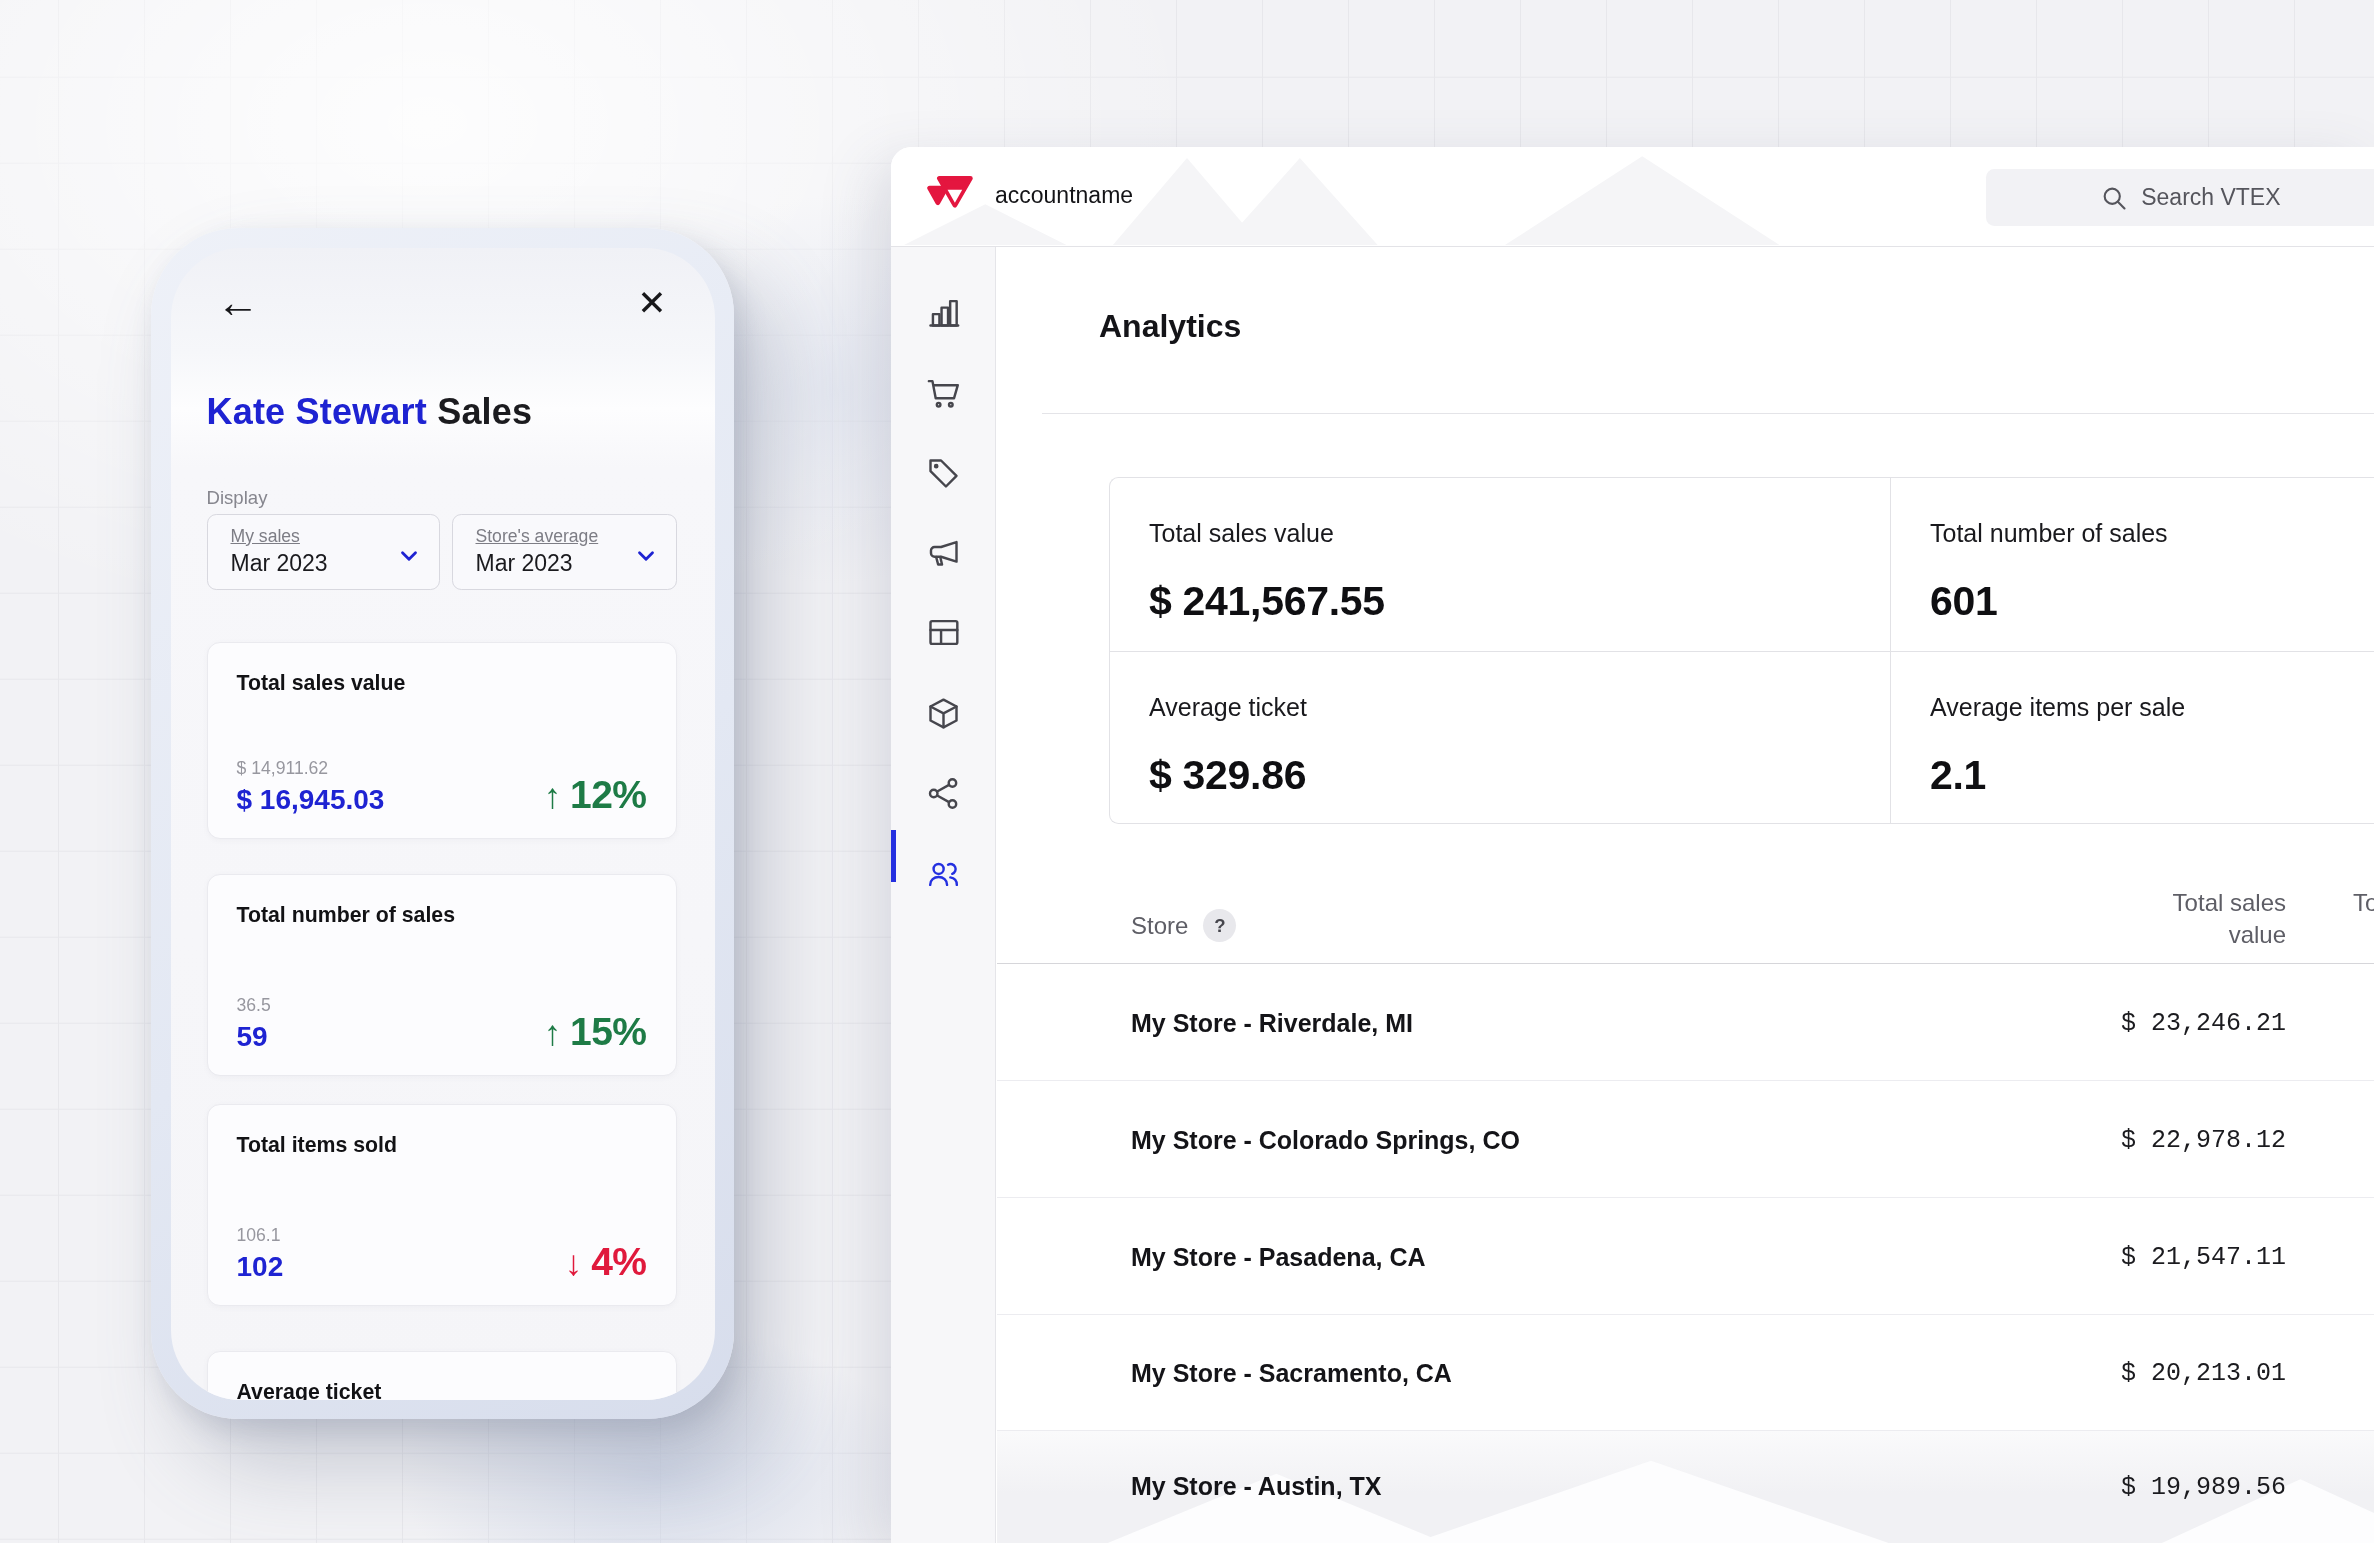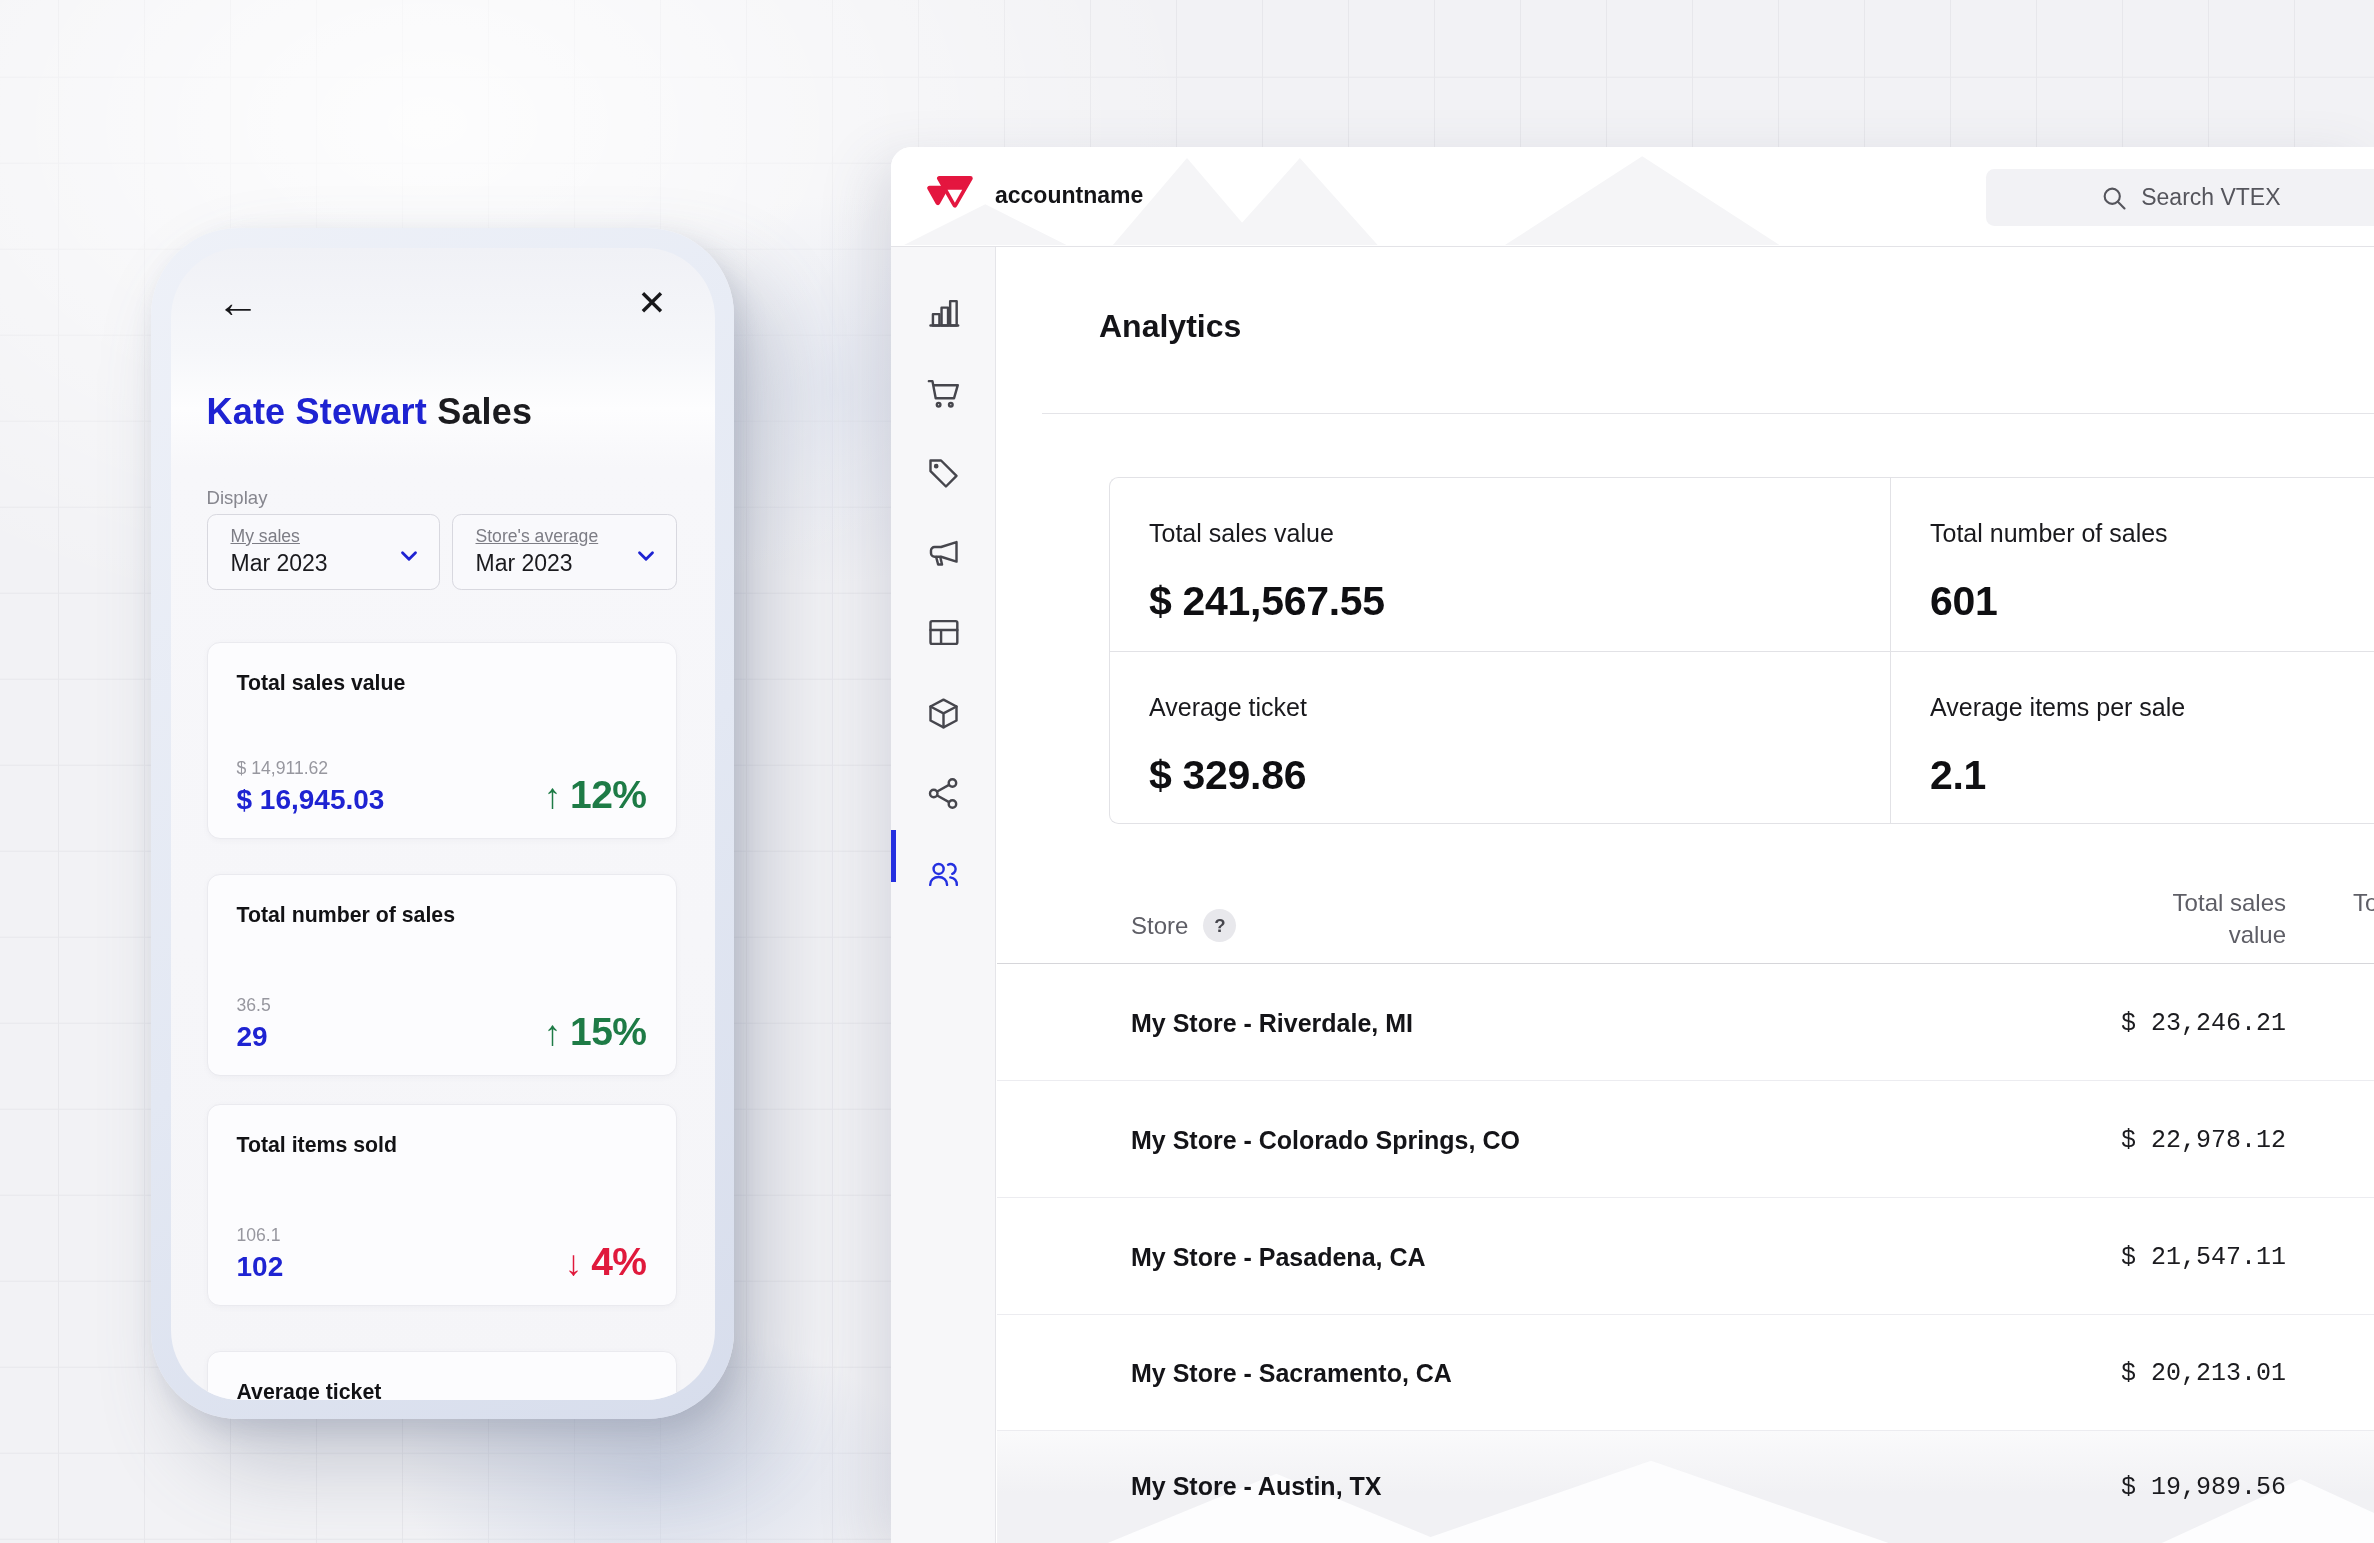--- a/index.html
+++ b/index.html
@@ -49,21 +49,21 @@
 
   
   .admin { position:absolute; left:891px; top:147px; width:1483px; height:1397px;
     background:#ffffff; border-radius:20.4px 0 0 0; overflow:hidden;
     box-shadow:-16.7px 16.7px 56px rgba(80,90,120,.16); }
   .admin-header { position:absolute; left:0; top:0; right:0; height:100px; background:#ffffff;
     border-bottom:0.9px solid #e3e3e7; z-index:5; }
   .header-pattern { position:absolute; left:0; top:0; right:0; bottom:0.9px; overflow:hidden; }
   .header-pattern svg { position:absolute; left:0; top:0; }
   .logo { position:absolute; left:33px; top:24px; width:52px; height:52px; }
-  .account-name { position:absolute; left:104px; top:35px; font-size:23px; font-weight:700; color:#141417; }
+  .account-name { position:absolute; left:104px; top:35px; font-size:23px; font-weight:400; color:#141417; }
   .search-box { position:absolute; right:-20.4px; top:22px; width:408px; height:57px; background:#f2f2f5;
     border-radius:8.3px; display:flex; align-items:center; justify-content:center; gap:13px; cursor:text; }
   .search-box .stext { font-size:23px; color:#55555c; }
 
   .sidebar { position:absolute; left:0; top:100px; width:105px; bottom:0; background:#f7f7f9;
     border-right:0.9px solid #e5e5e9; z-index:4; }
   .side-icon { position:absolute; left:33px; width:39px; height:39px; cursor:pointer; }
   .side-icon svg { width:100%; height:100%; stroke:#46464d; fill:none; stroke-width:1.5;
     stroke-linecap:round; stroke-linejoin:round; }
   .side-icon.active svg { stroke:#2430e0; }
@@ -144,21 +144,21 @@
       <div class="pcard" style="top:394px; height:197px;">
         <div class="ptitle">Total sales value</div>
         <div class="prev">$ 14,911.62</div>
         <div class="curr">$ 16,945.03</div>
         <div class="delta up"><span class="arr">↑</span><span>12%</span></div>
       </div>
 
       <div class="pcard" style="top:626px; height:202px;">
         <div class="ptitle">Total number of sales</div>
         <div class="prev">36.5</div>
-        <div class="curr">29</div>
+        <div class="curr">59</div>
         <div class="delta up"><span class="arr">↑</span><span>15%</span></div>
       </div>
 
       <div class="pcard" style="top:856px; height:202px;">
         <div class="ptitle">Total items sold</div>
         <div class="prev">106.1</div>
         <div class="curr">102</div>
         <div class="delta down"><span class="arr">↓</span><span>4%</span></div>
       </div>
 

